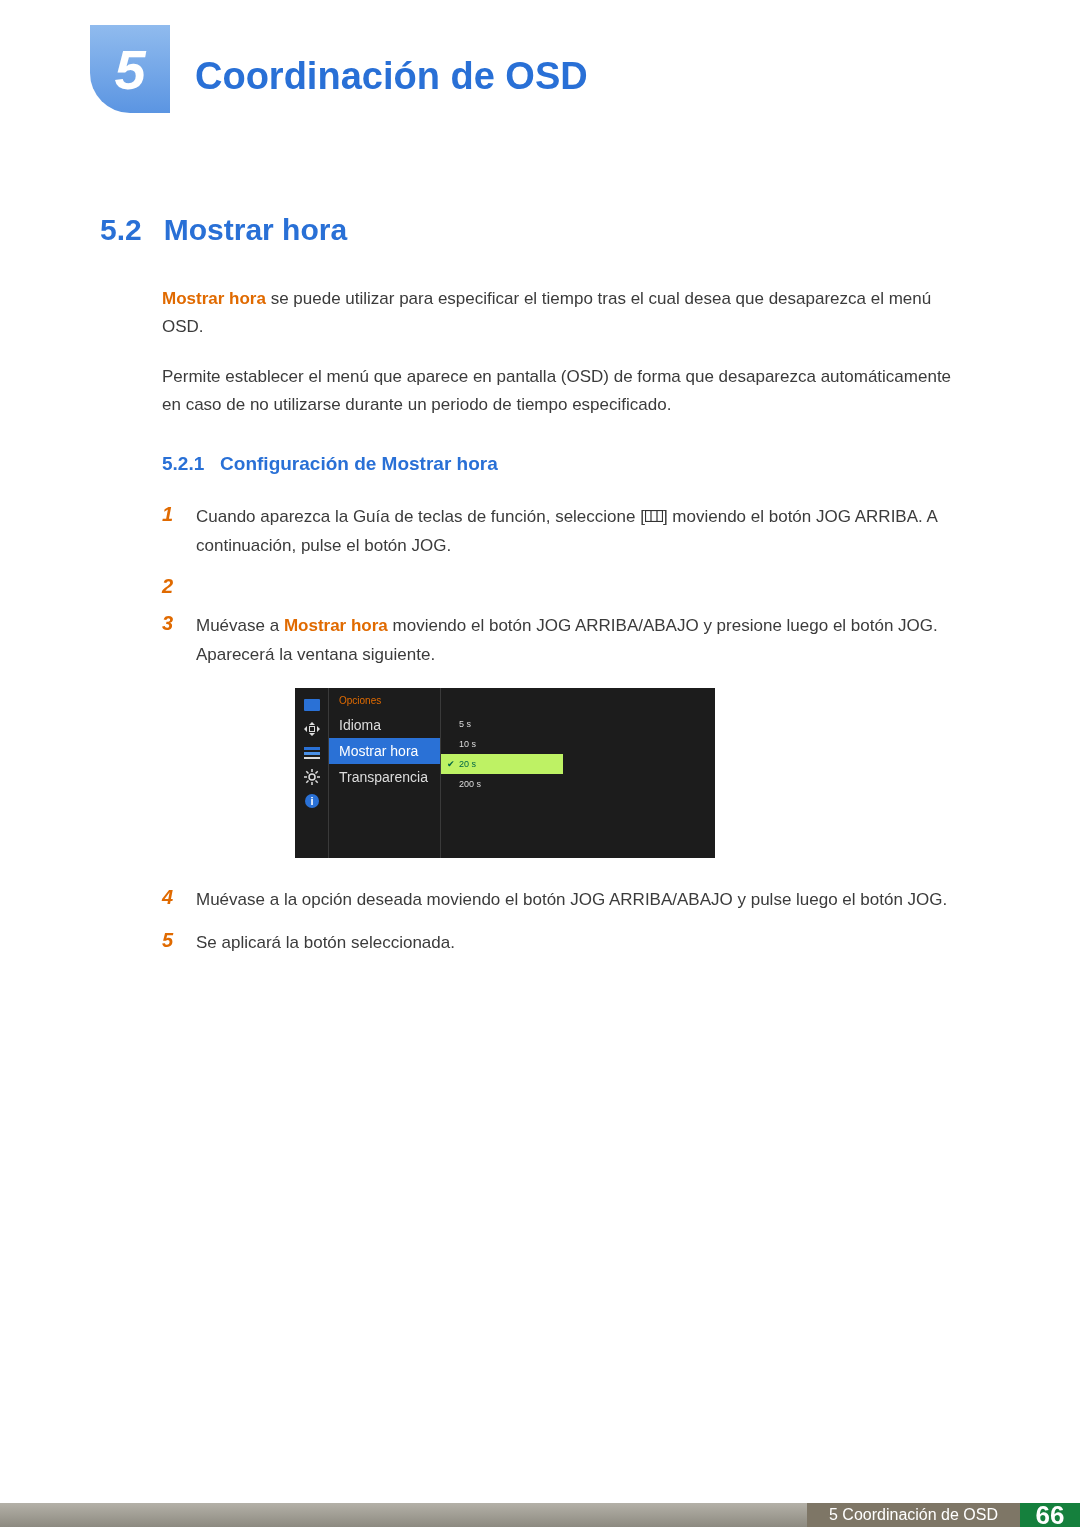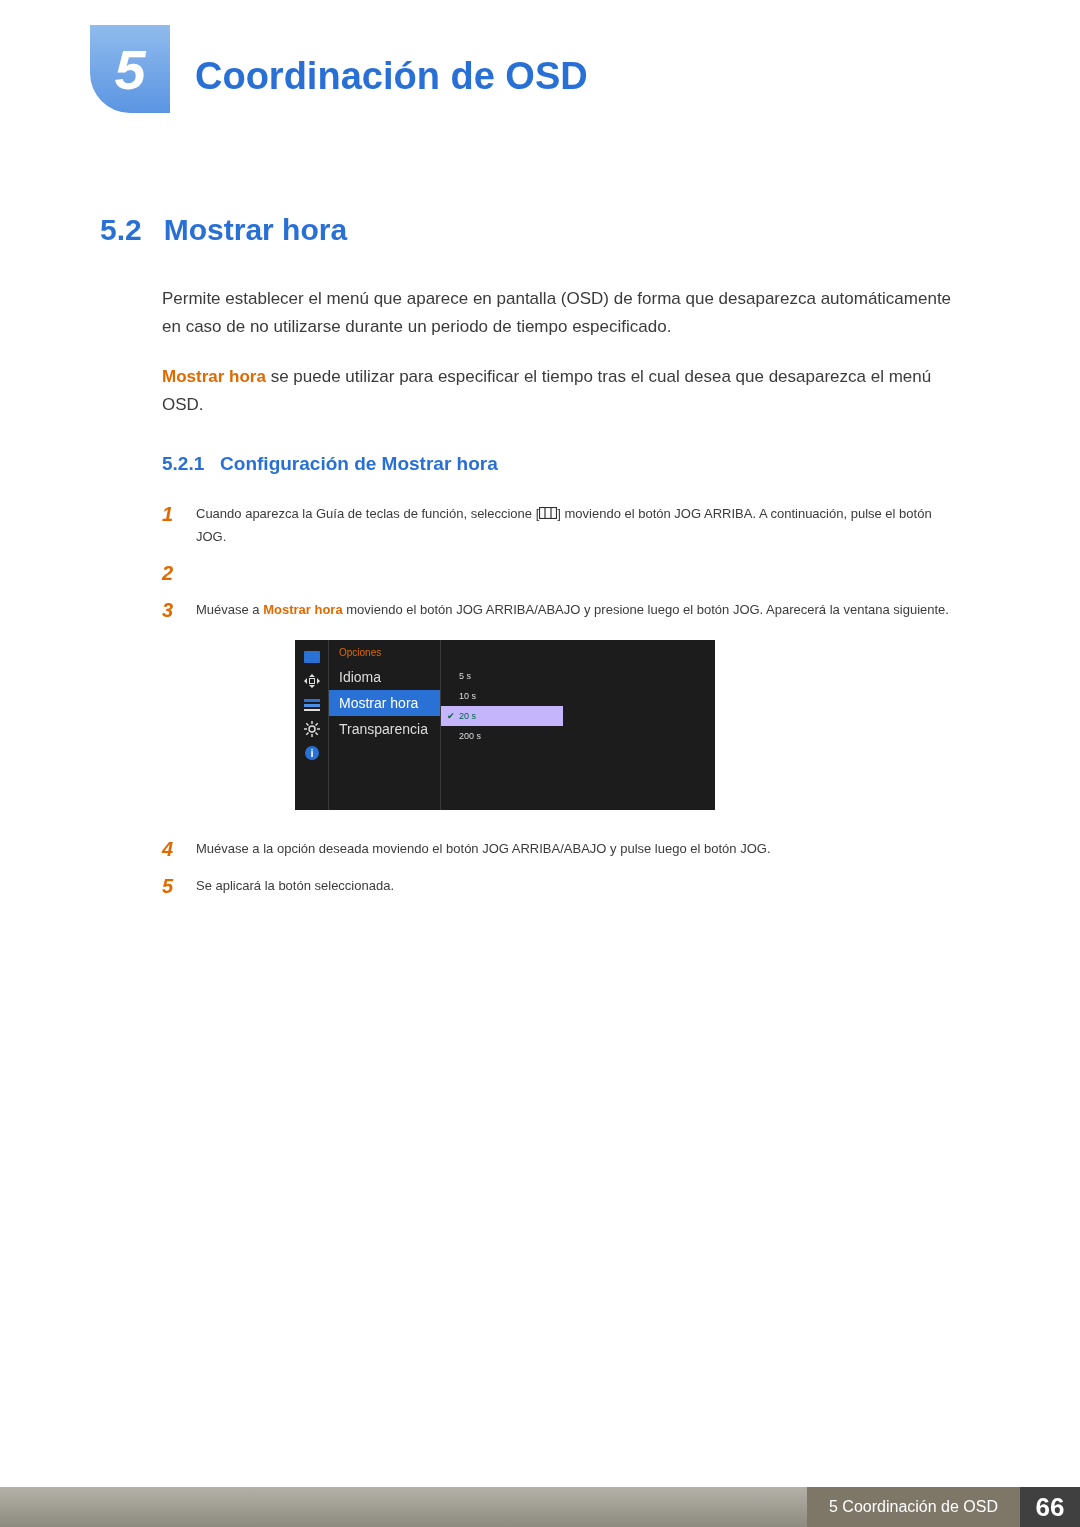--- a/index.html
+++ b/index.html
@@ -93,21 +93,21 @@
   }
   .step-num {
     font-style: italic;
     color: #e06a00;
     font-size: 20px;
     font-weight: bold;
     width: 18px;
     flex-shrink: 0;
   }
   .step-text {
-    font-size: 13px;
+    font-size: 17px;
     line-height: 1.7;
     color: #3b3b3b;
   }
   .menu-glyph {
     display: inline-block;
     vertical-align: middle;
   }
 
   
   .osd {
@@ -161,21 +161,21 @@
   .osd-options {
     width: 122px;
     padding: 26px 0 0 0;
   }
   .osd-opt {
     padding: 5px 18px;
     font-size: 9px;
     color: #ddd;
   }
   .osd-opt.sel {
-    background: #c4b5fd;
+    background: #bef264;
     color: #064;
     position: relative;
   }
   .osd-opt.sel::before {
     content: "✔";
     position: absolute;
     left: 6px;
     color: #064;
   }
   .osd-help {
@@ -185,39 +185,39 @@
     line-height: 1.45;
     color: #ccc;
   }
 
   
   .footer {
     position: absolute;
     bottom: 0;
     left: 0;
     right: 0;
-    height: 40px;
+    height: 24px;
     display: flex;
   }
   .footer-bar {
     flex: 1;
     background: #a09d94;
     background: linear-gradient(180deg, #b4b1a8 0%, #8d8a80 100%);
   }
   .footer-mid {
     background: #7e7666;
     color: #fff;
     font-size: 16px;
     display: flex;
     align-items: center;
     padding: 0 22px;
   }
   .footer-pg {
     width: 60px;
-    background: #404040;
+    background: #15803d;
     color: #fff;
     font-size: 26px;
     font-weight: bold;
     display: flex;
     align-items: center;
     justify-content: center;
     text-align: right;
   }
 </style>
 </head>
@@ -228,25 +228,25 @@
     <div class="chapter-tab">5</div>
     <div class="chapter-title">Coordinación de OSD</div>
   </div>
 
   <div class="content">
     <div class="section-row">
       <span class="section-num">5.2</span>
       <span class="section-title">Mostrar hora</span>
     </div>
 
-    <p class="para">Permite establecer el menú que aparece en pantalla (OSD) de forma que desaparezca automáticamente en caso de no utilizarse durante un periodo de tiempo especificado.</p>
-
     <p class="para">
       <span class="orange">Mostrar hora</span><span> se puede utilizar para especificar el tiempo tras el cual desea que desaparezca el menú OSD.</span>
     </p>
+
+    <p class="para">Permite establecer el menú que aparece en pantalla (OSD) de forma que desaparezca automáticamente en caso de no utilizarse durante un periodo de tiempo especificado.</p>
 
     <div class="blue-head">
       <span>5.2.1</span>
       &nbsp;
       <span>Configuración de Mostrar hora</span>
     </div>
 
     <ol class="steps">
       <li class="step">
         <span class="step-num">1</span>

